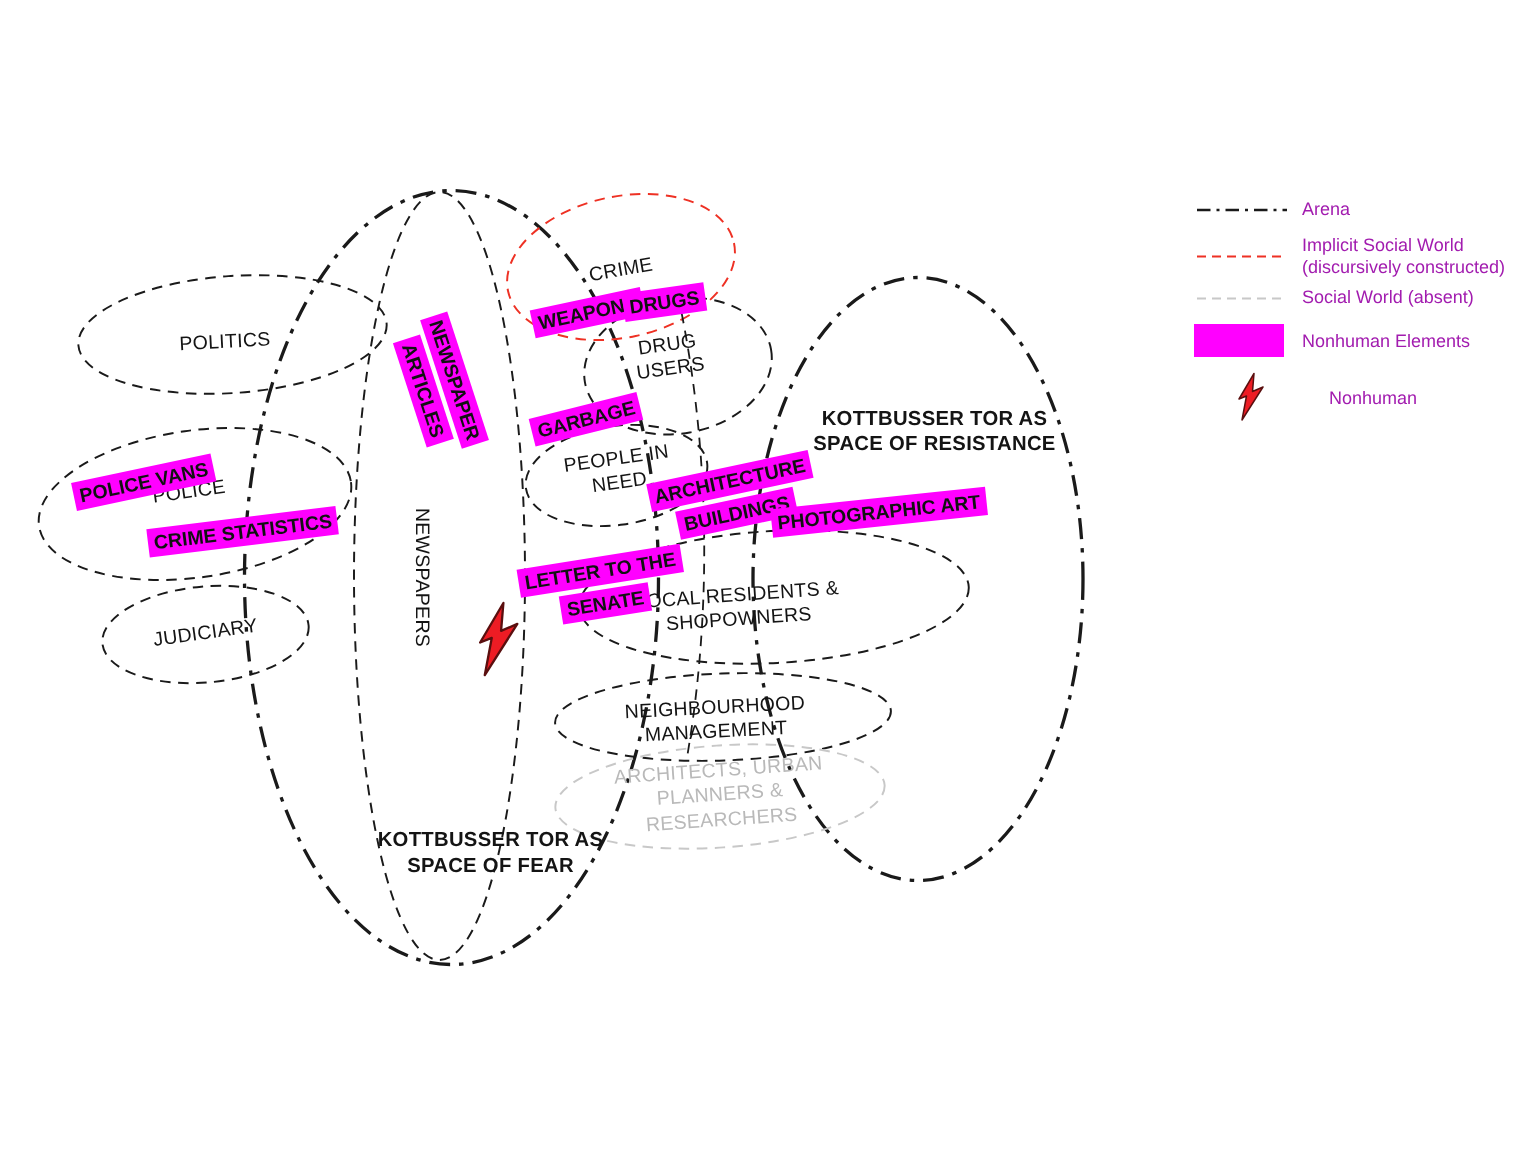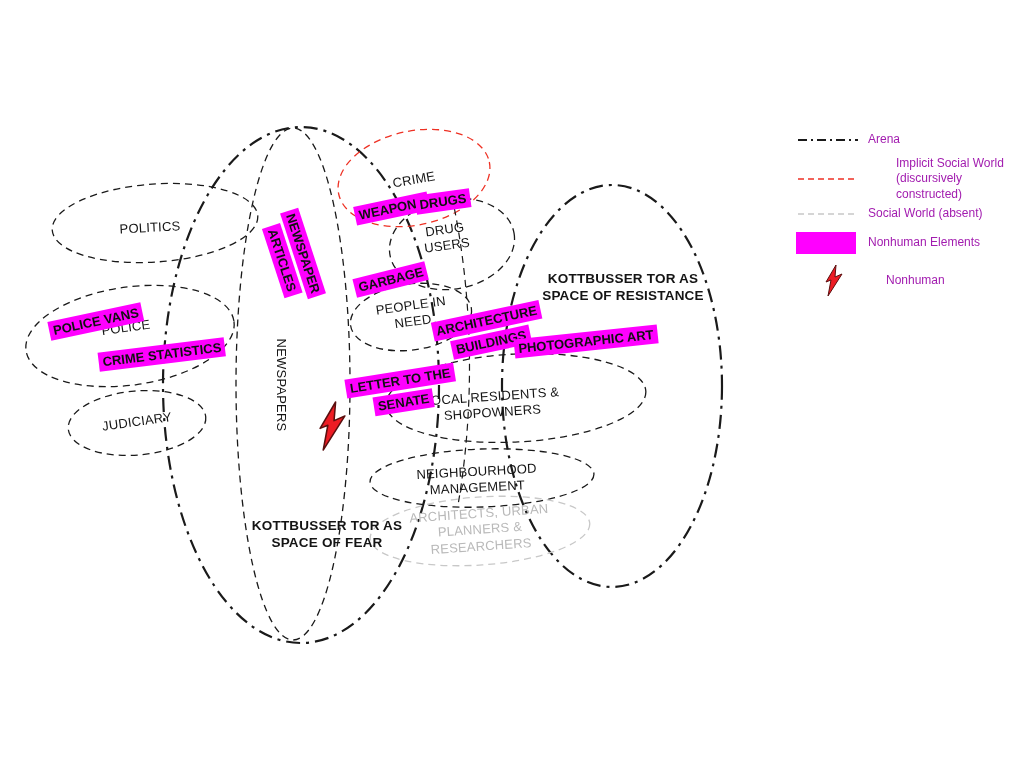--- a/index.html
+++ b/index.html
@@ -18,21 +18,21 @@
   .nh{position:absolute;text-align:center;transform-origin:center;font-size:13px;}
   .nh > span{
     background:#ff00ff;color:#111;font-weight:bold;padding:2px 4px;line-height:1.7;
     box-decoration-break:clone;-webkit-box-decoration-break:clone;
   }
   .legend{position:absolute;left:796px;top:132px;width:228px;font-size:12px;color:#a21caf;}
   .legend-row{display:flex;align-items:center;}
   .legend-sample{flex:0 0 72px;display:flex;align-items:center;}
   .legend-label{width:150px;line-height:1.3;}
   .swatch{width:60px;height:22px;background:#ff00ff;}
-  .mb8{margin-bottom:8px;} .mb6{margin-bottom:6px;} .mb10{margin-bottom:10px;} .mb4{margin-bottom:4px;gap:28px;}
+  .mb8{margin-bottom:8px;} .mb6{margin-bottom:6px;} .mb10{margin-bottom:10px;} .mb4{margin-bottom:4px;}
 </style>
 </head>
 <body>
 
 <div class="canvas">
 
   <svg class="shapes" width="1024" height="768" viewBox="0 0 1024 768" fill="none">
 
     <ellipse cx="301" cy="385" rx="138" ry="258" stroke-width="2.2" stroke-dasharray="14,6,3,6" stroke="#1a1a1a"></ellipse>
 
@@ -78,21 +78,21 @@
   <div class="lbl" style="left:412px;top:314px;width:82px;transform:translate(-50%,-50%) rotate(-8deg);">PEOPLE IN NEED</div>
 
   <div class="lbl nowrap" style="left:281px;top:385px;transform:translate(-50%,-50%) rotate(90deg);">NEWSPAPERS</div>
 
   <div class="lbl" style="left:492px;top:405px;width:150px;transform:translate(-50%,-50%) rotate(-4deg);">LOCAL RESIDENTS &amp; SHOPOWNERS</div>
 
   <div class="lbl" style="left:477px;top:480px;width:140px;transform:translate(-50%,-50%) rotate(-3deg);">NEIGHBOURHOOD MANAGEMENT</div>
 
   <div class="lbl grayed" style="left:480px;top:530px;width:160px;transform:translate(-50%,-50%) rotate(-4deg);">ARCHITECTS, URBAN PLANNERS &amp; RESEARCHERS</div>
 
-  <div class="lbl bold" style="left:327px;top:535px;width:160px;transform:translate(-50%,-50%);">KOTTBUSSER TOR AS SPACE OF FEAR</div>
+  <div class="lbl bold" style="left:327px;top:569px;width:160px;transform:translate(-50%,-50%);">KOTTBUSSER TOR AS SPACE OF FEAR</div>
 
   <div class="lbl bold" style="left:623px;top:288px;width:172px;transform:translate(-50%,-50%);">KOTTBUSSER TOR AS SPACE OF RESISTANCE</div>
 
   <div class="nh" style="left:292px;top:257px;width:92px;transform:translate(-50%,-50%) rotate(72deg);">
     <span>NEWSPAPER ARTICLES</span>
   </div>
 
   <div class="nh nowrap" style="left:392px;top:209px;transform:translate(-50%,-50%) rotate(-12deg);">
     <span>WEAPONS</span>
   </div>

